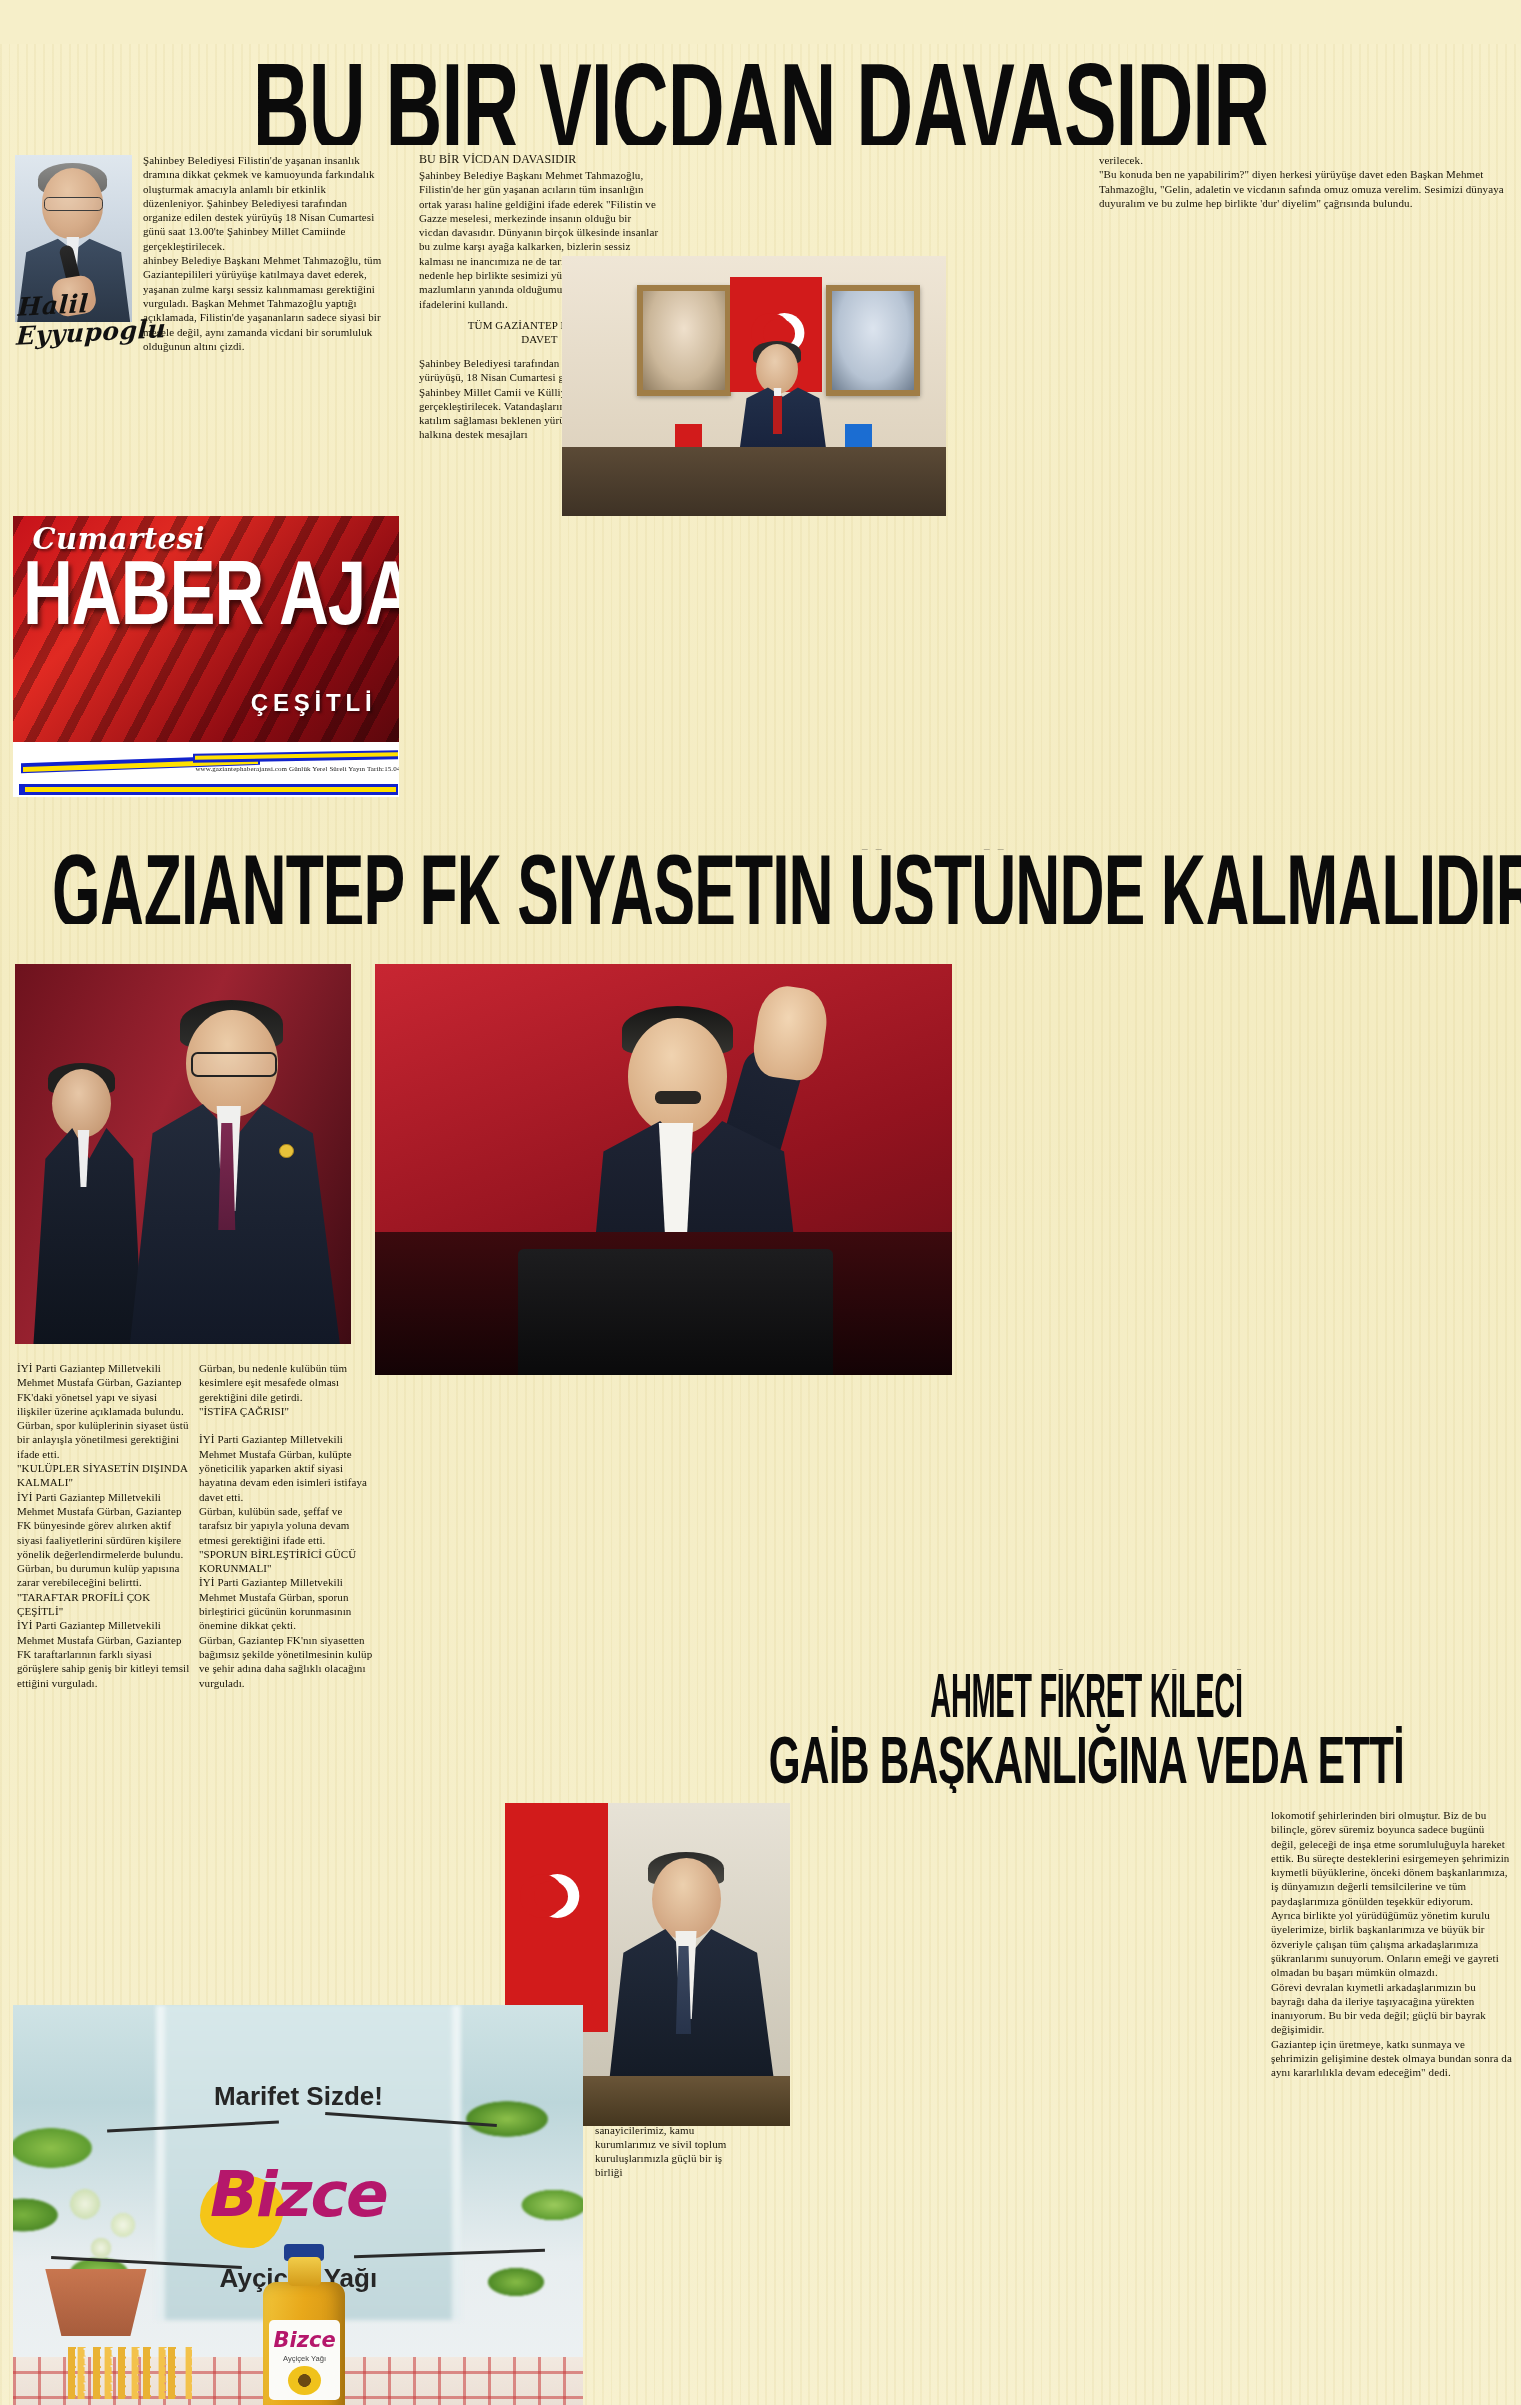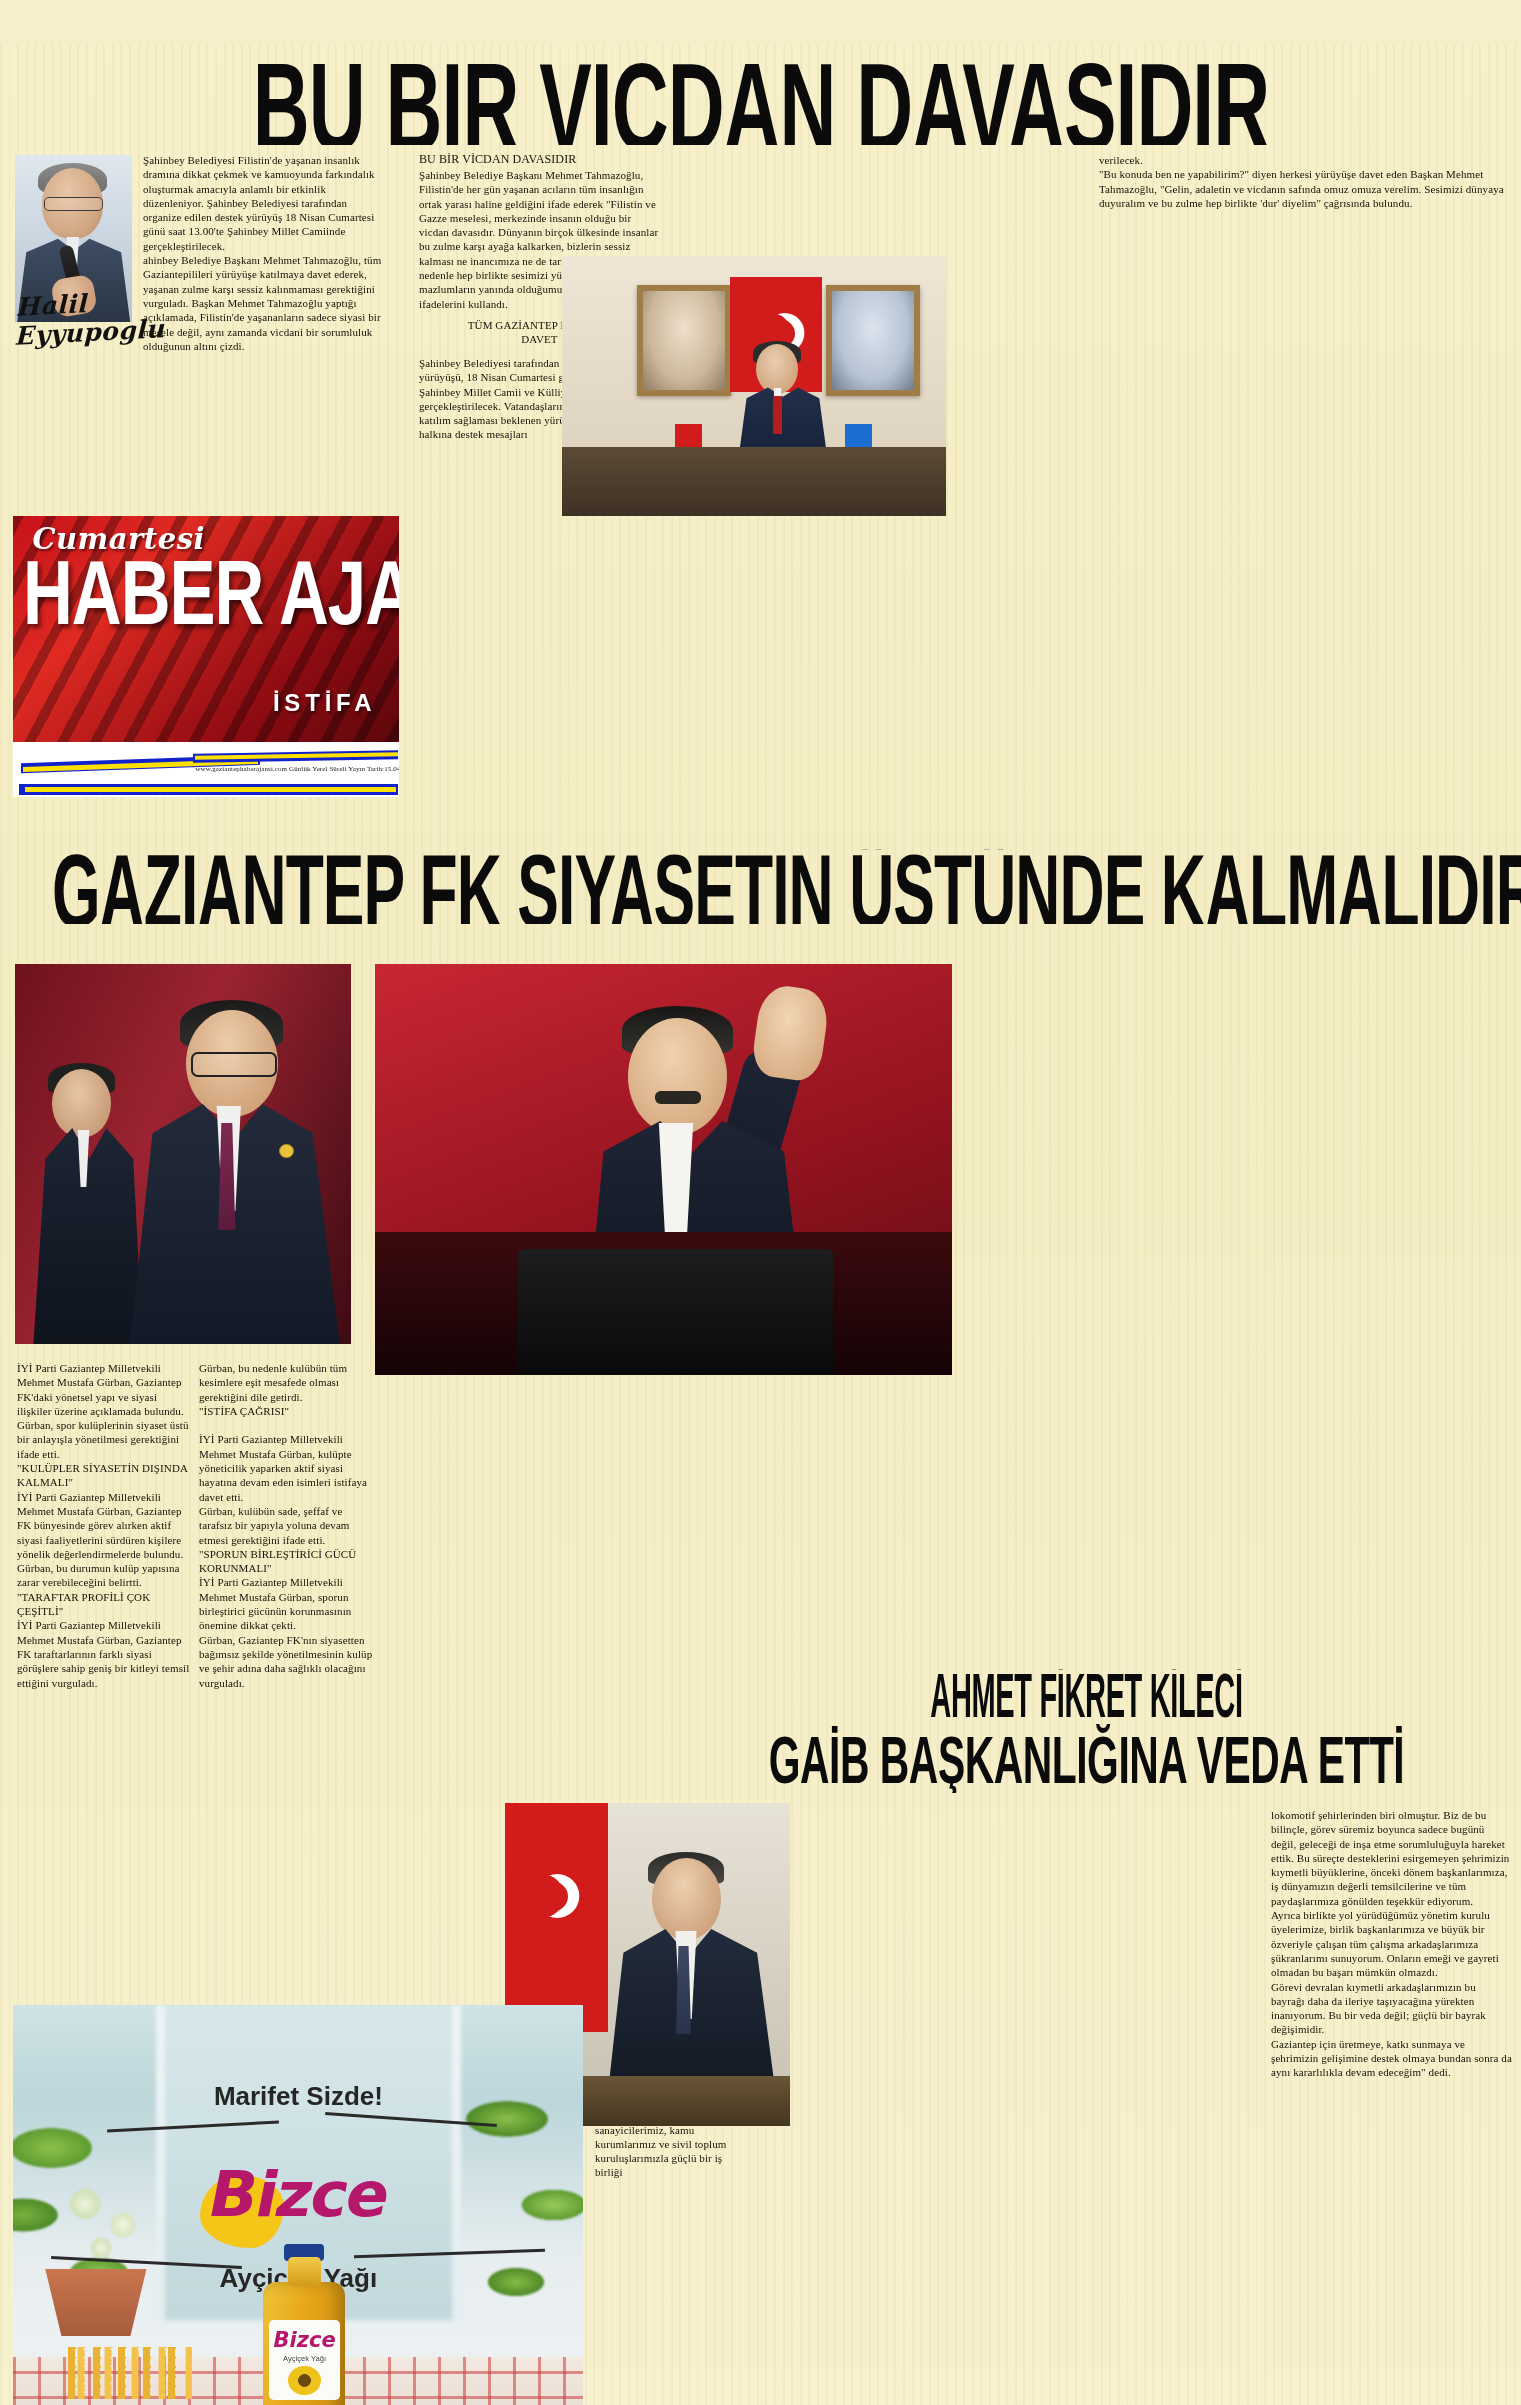--- a/index.html
+++ b/index.html
@@ -419,21 +419,21 @@
         <div class="ti"></div>
     </div>
     <div class="deskflagA"></div>
     <div class="deskflagB"></div>
     <div class="desk"></div>
   </div>
 
   <div id="logo">
     <div class="gz">Cumartesi</div>
     <div class="ha">HABER AJANSI</div>
-    <div class="bl">İSTİFA</div>
+    <div class="bl">ÇEŞİTLİ</div>
   </div>
   <div id="logo-strip">
     <div class="bar b1"></div>
     <div class="bar y b1y"></div>
     <div class="bar b2"></div>
     <div class="bar y b2y"></div>
     <div class="bar b3"></div>
     <div class="bar y b3y"></div>
     <div class="meta">www.gaziantephaberajansi.com   Günlük Yerel Süreli Yayın   Tarih:15.04.2026 Çarşamba Sayı: 2901 e gazete</div>
   </div>

